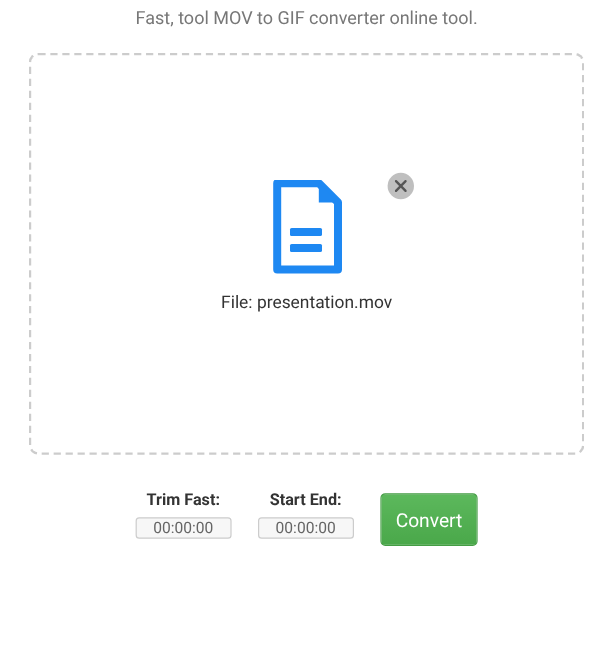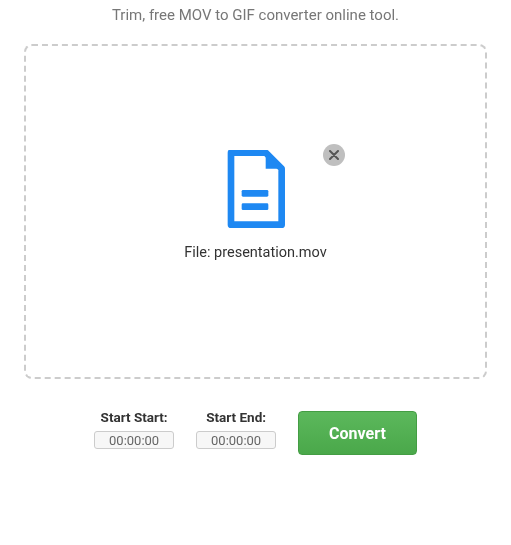--- a/index.html
+++ b/index.html
@@ -97,36 +97,36 @@
     color: #666;
     font-family: inherit;
     padding: 0;
   }
   .convert-btn {
     background: #51a351;
     background: linear-gradient(#5cb85c, #4aa84a);
     border: 1px solid #449d44;
     color: #fff;
     font-size: 16px;
-    font-weight: 700;
+    font-weight: 400;
     border-radius: 4px;
-    padding: 0 30px;
+    padding: 0 12px;
     height: 44px;
     cursor: pointer;
     align-self: center;
     margin-top: 2px;
     font-family: inherit;
   }
 </style>
 </head>
 <body>
 
 <div class="container">
 
-  <div class="subtitle">Trim, free MOV to GIF converter online tool.</div>
+  <div class="subtitle">Fast, tool MOV to GIF converter online tool.</div>
 
   <div class="dropzone">
     <div class="file-wrap">
       <div class="close-btn">
         <svg viewBox="0 0 10 10">
           <path d="M1 1 L9 9 M9 1 L1 9" stroke="#555" stroke-width="2" stroke-linecap="round"></path>
         </svg>
       </div>
       <svg class="file-icon" viewBox="0 0 48 60">
         <path d="M6 2 H32 L44 14 V56 H6 Z" fill="#fff" stroke="#1e88f2" stroke-width="5" stroke-linejoin="round"></path>
@@ -135,21 +135,21 @@
         <rect x="14" y="40" width="20" height="5" rx="1" fill="#1e88f2"></rect>
       </svg>
       <div class="file-label">
         <span>File: </span><span>presentation.mov</span>
       </div>
     </div>
   </div>
 
   <div class="controls">
     <div class="field">
-      <div class="field-label">Start Start:</div>
+      <div class="field-label">Trim Fast:</div>
       <input class="time-input" type="text" value="00:00:00" style="">
     </div>
     <div class="field">
       <div class="field-label">Start End:</div>
       <input class="time-input" type="text" value="00:00:00" style="">
     </div>
     <button class="convert-btn">Convert</button>
   </div>
 
 </div>

